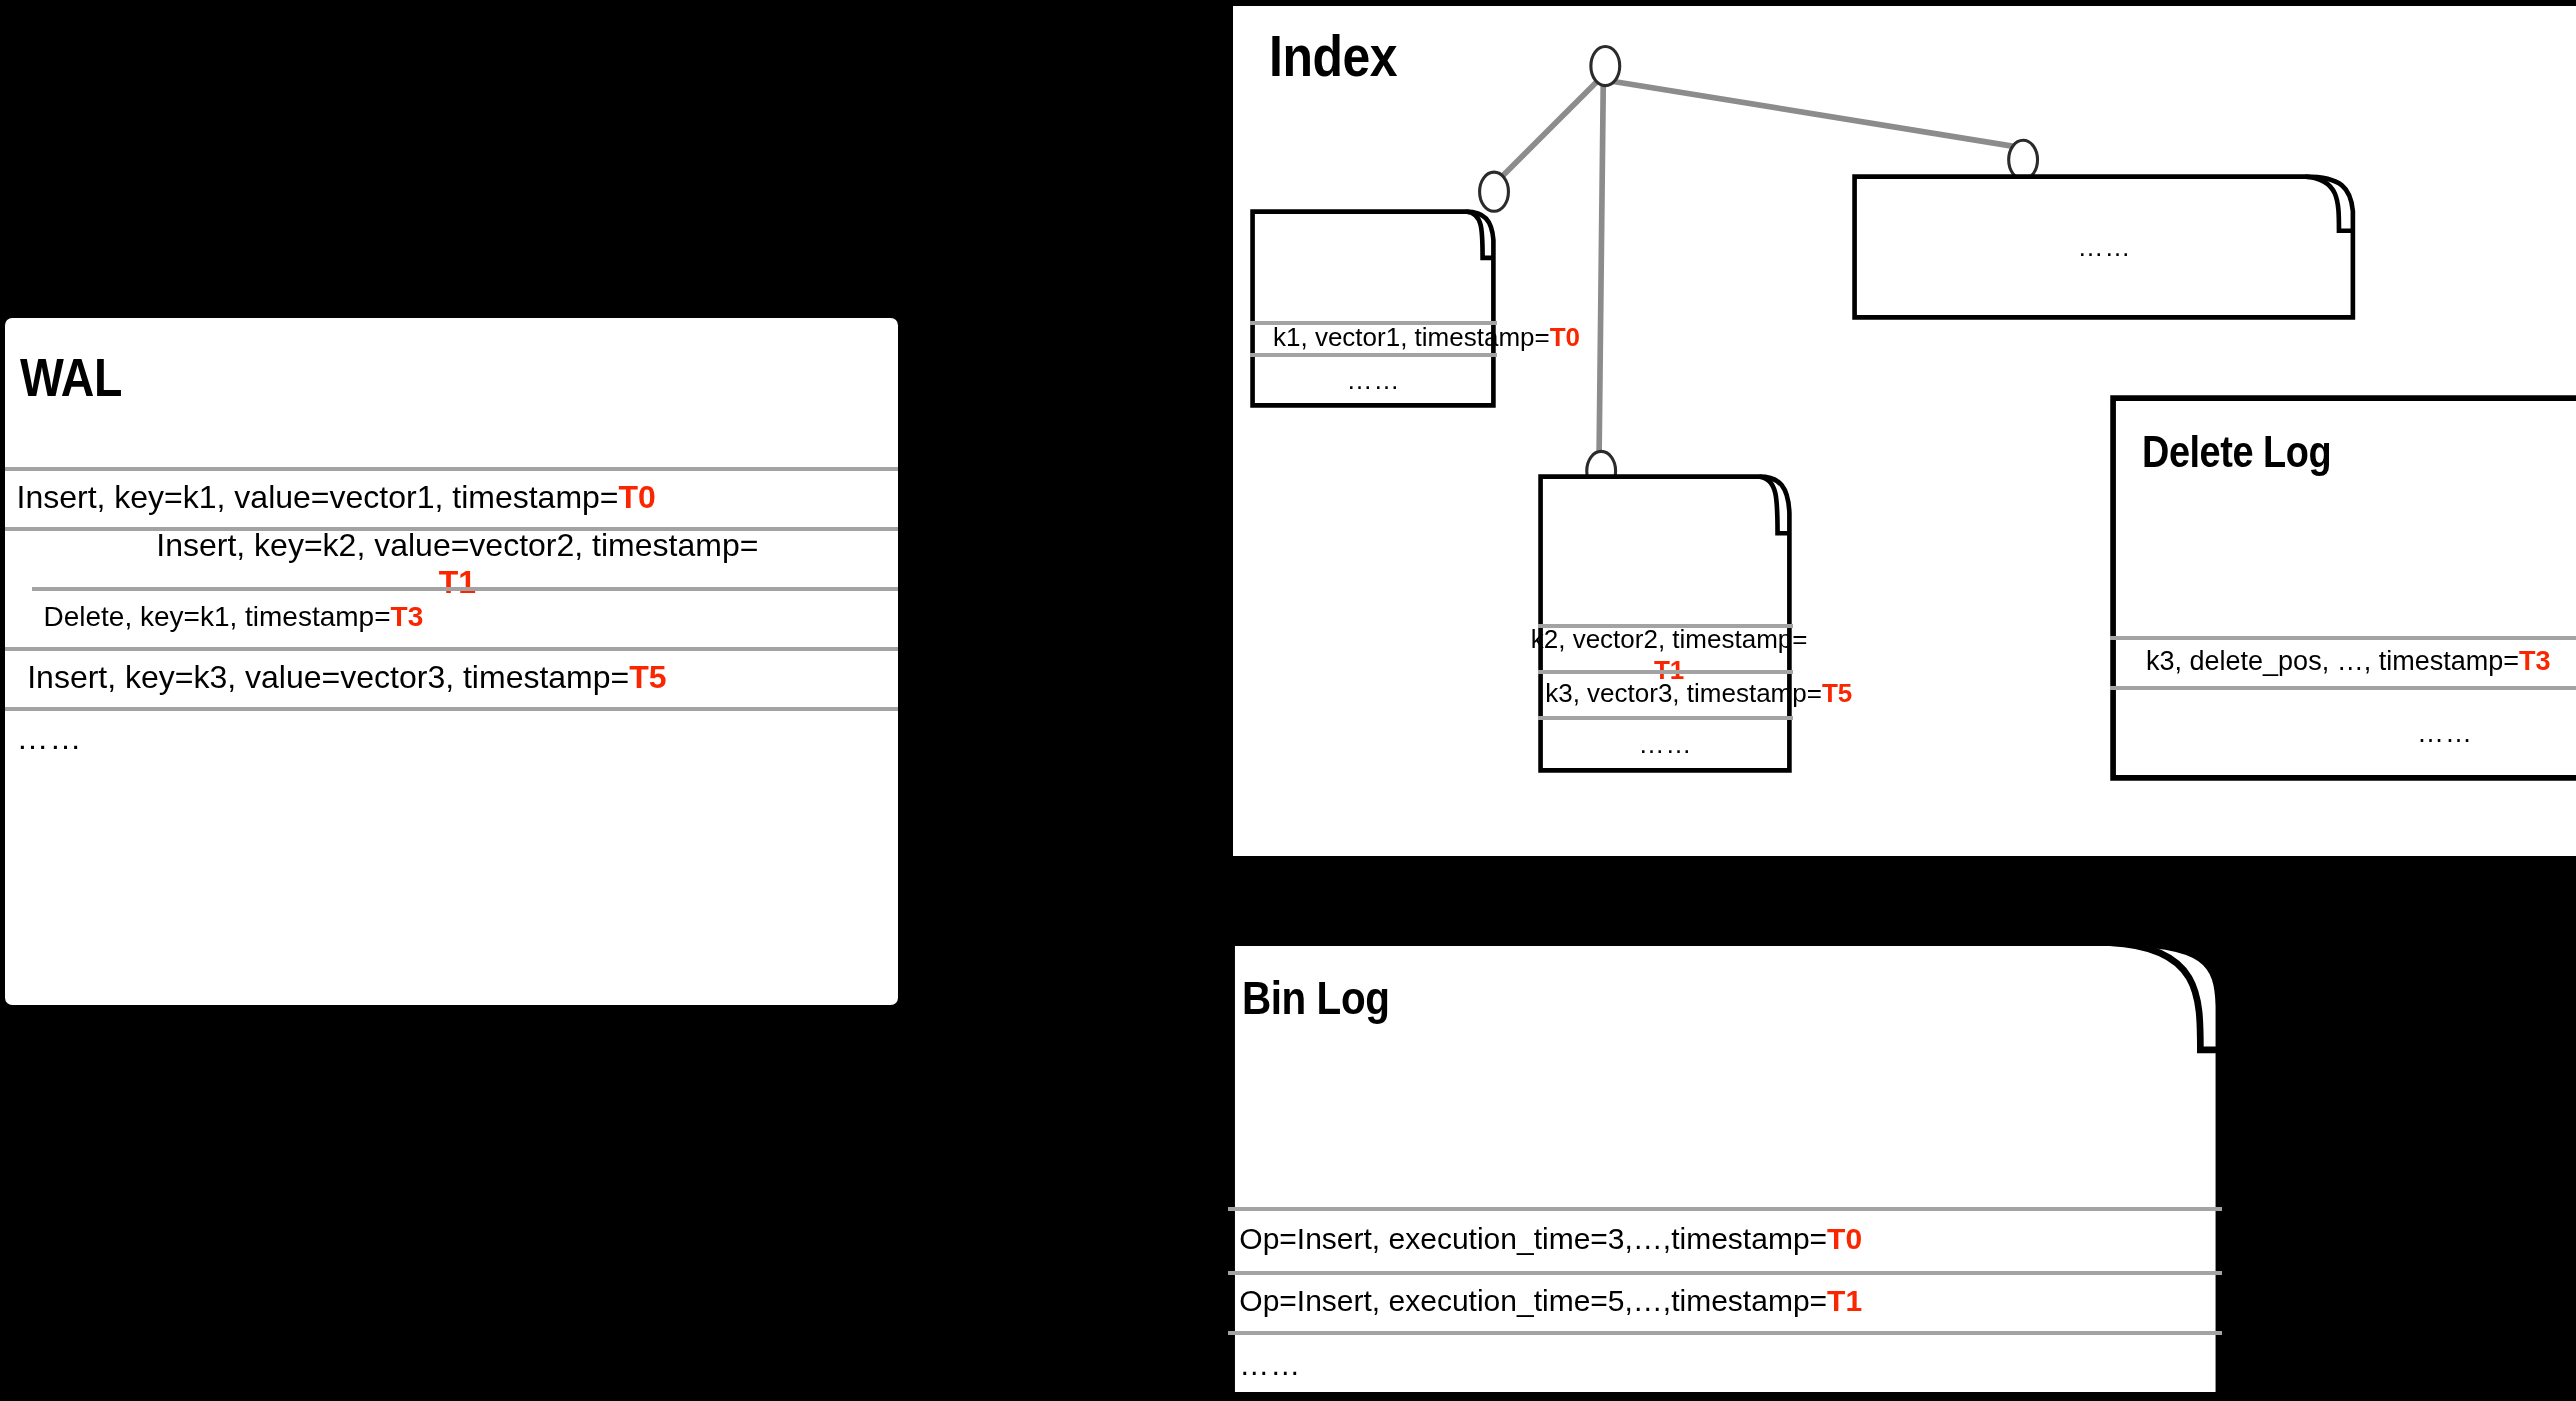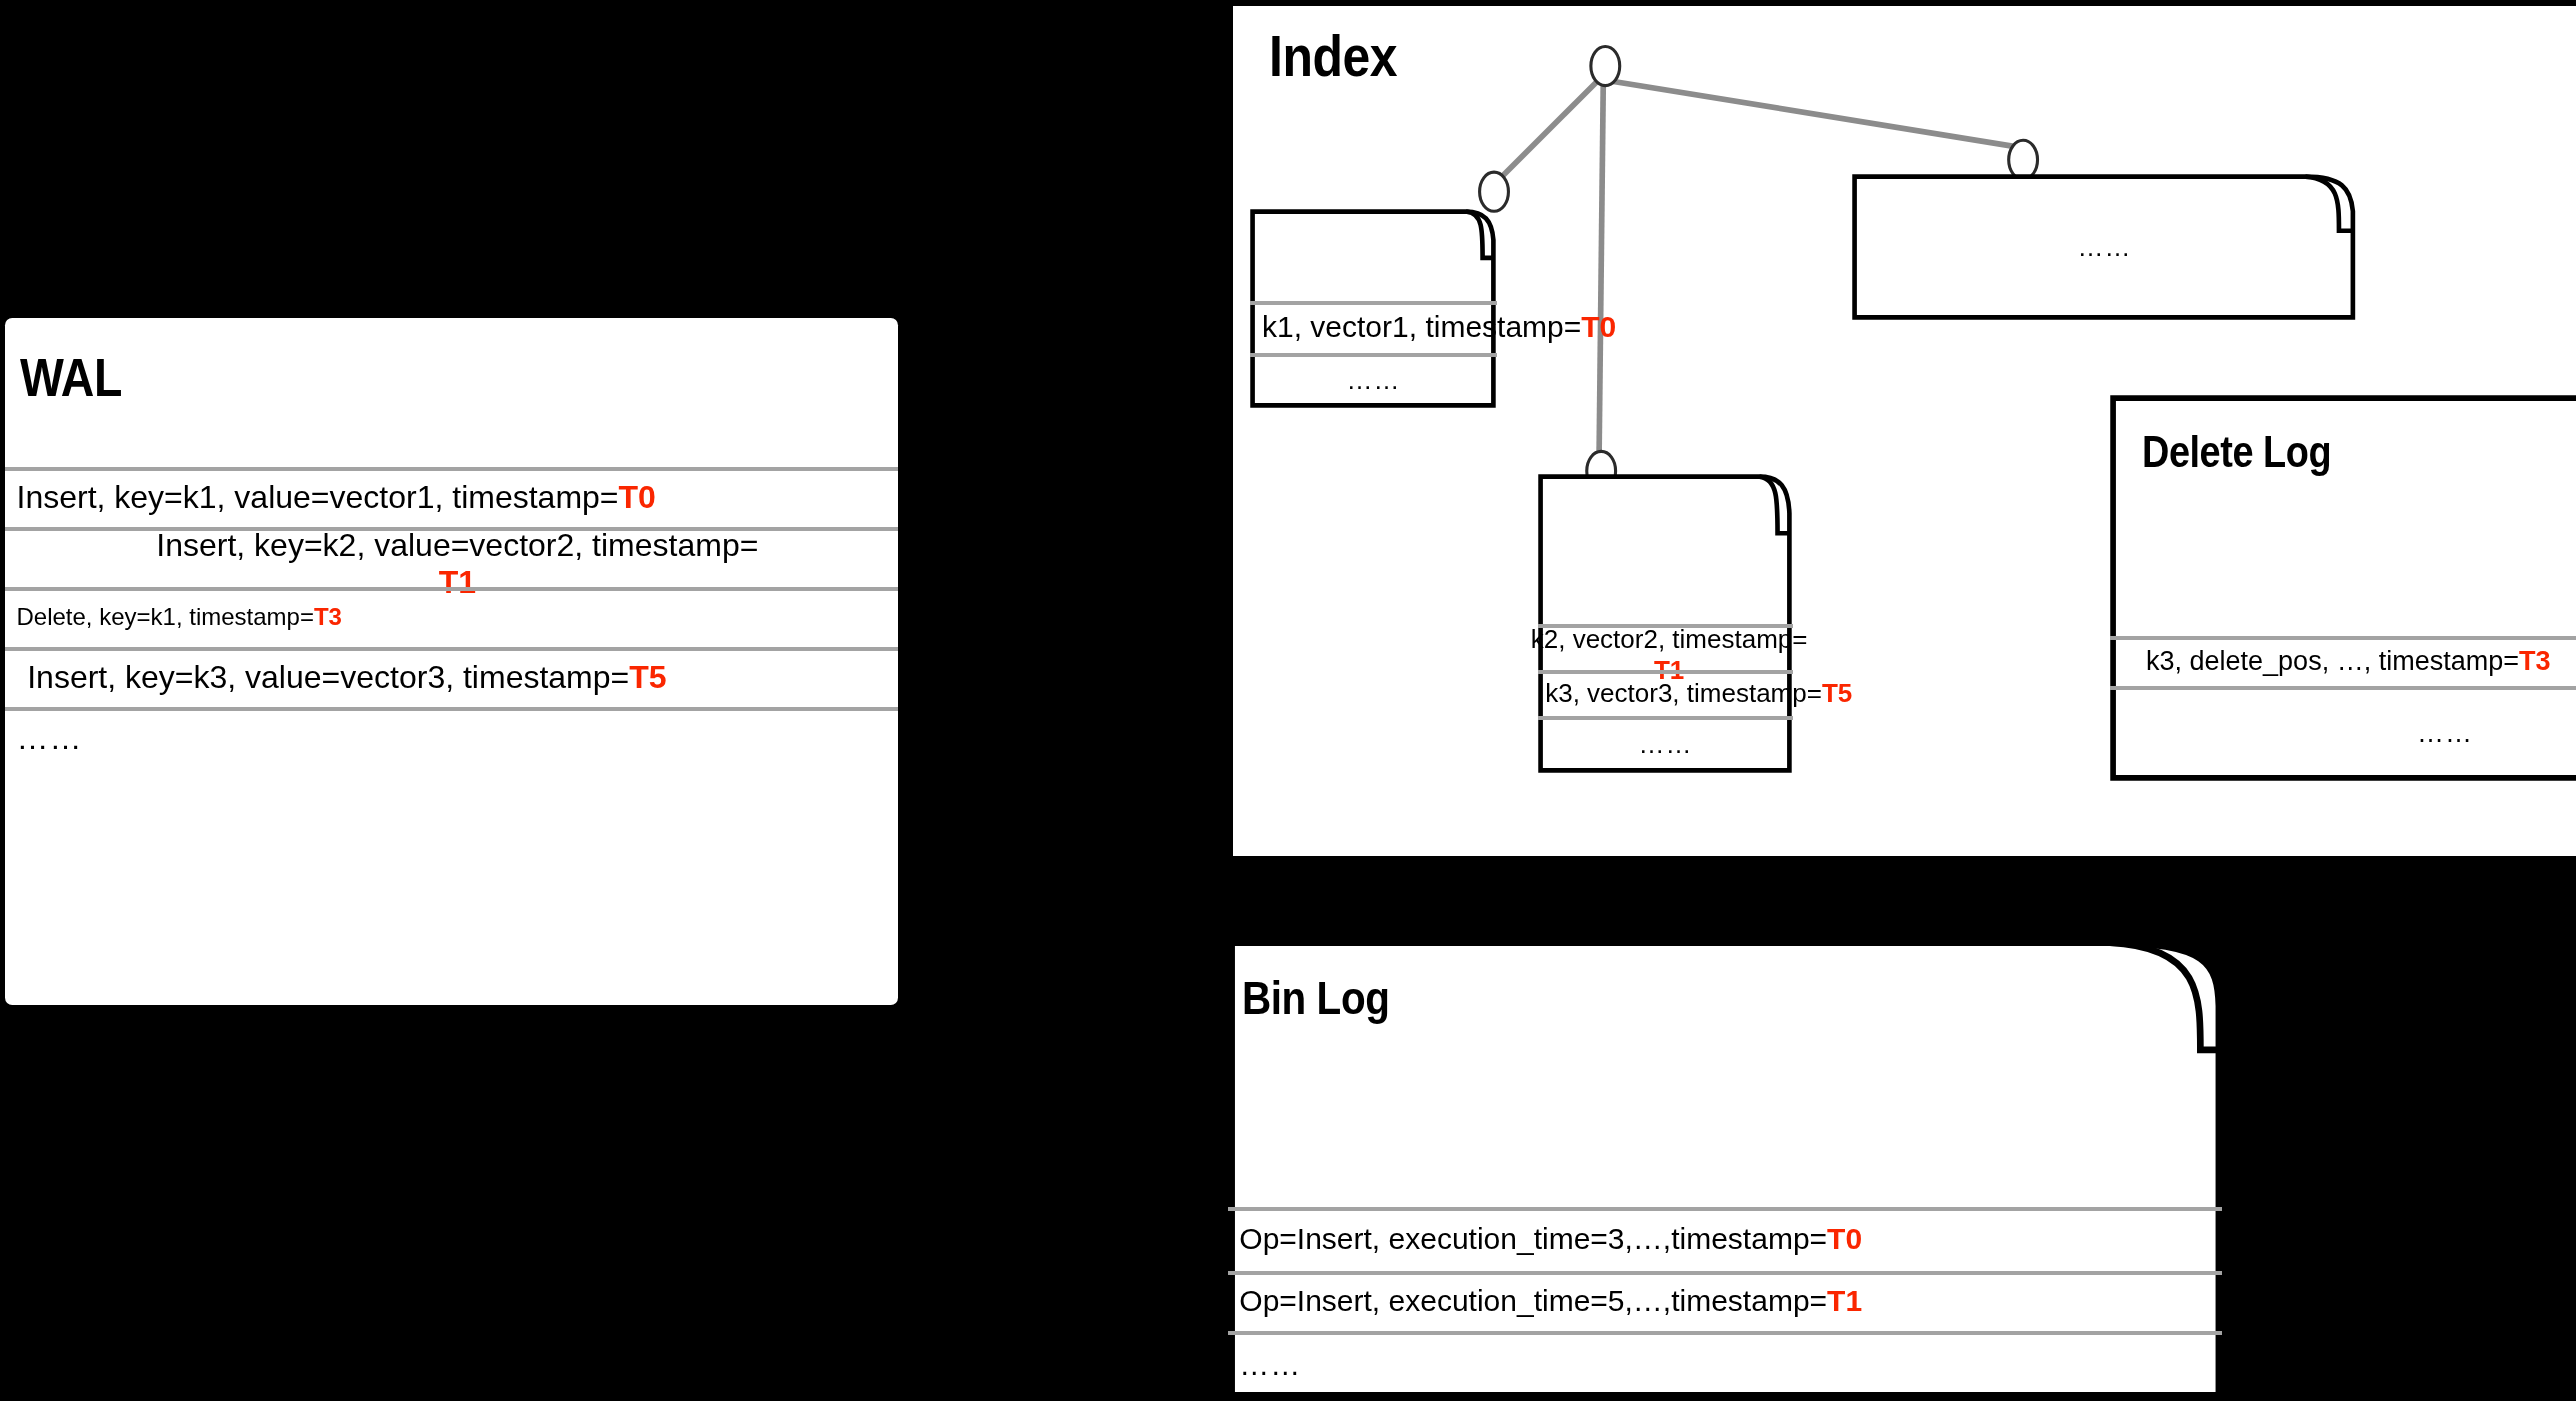--- a/index.html
+++ b/index.html
@@ -108,21 +108,21 @@
 
     <div style="position:absolute; left:0; top:149px; right:0;">
       <div class="row sep-top" style="height:60px; padding-left:11.3px; font-size:32px;">
         <span>Insert, key=k1, value=vector1, timestamp=</span>
           <span class="ts" style="color:#FA2600;">T0</span>
       </div>
       <div class="row sep-top" style="height:60px; padding-left:11.3px; font-size:32px;flex-direction:column;">
         <span>Insert, key=k2, value=vector2, timestamp=</span>
           <span class="ts" style="color:#FA2600;">T1</span>
       </div>
-      <div class="row sep-top" style="height:60px; padding-left:11.3px; font-size:24px;">
+      <div class="row sep-top" style="height:60px; padding-left:11.3px; font-size:28px;margin-left:27px;">
         <span>Delete, key=k1, timestamp=</span>
           <span class="ts" style="color:#FA2600;">T3</span>
       </div>
       <div class="row sep-top" style="height:60px; padding-left:22px; font-size:32px;">
         <span>Insert, key=k3, value=vector3, timestamp=</span>
           <span class="ts" style="color:#FA2600;">T5</span>
       </div>
       <div class="row sep-top" style="height:62px; padding-left:11.3px; font-size:32px;">
         <span class="dots">……</span>
       </div>
@@ -146,21 +146,21 @@
       <ellipse cx="3108" cy="914" rx="28" ry="38"></ellipse>
     </g>
   </svg>
 
   <div class="doc" style="left:1250px; top:209px; width:247px; height:199px;">
     <svg class="doc-svg" viewBox="0 0 480 387" preserveAspectRatio="none" xmlns="http://www.w3.org/2000/svg">
       <path d="M5 5 H 420 C 455 5 470 22 473 60 L 473 382 H 5 Z" fill="#ffffff" stroke="#000000" stroke-width="9"></path>
       <path d="M420 5 C 452 8 452 40 452 95 L 473 95" fill="none" stroke="#000000" stroke-width="9"></path>
     </svg>
     <div class="doc-body" style="padding:0 0 1px 0;">
-      <div class="row sep-top" style="height:52px; padding-left:12px; font-size:30px;">
+      <div class="row sep-top" style="height:32px; padding-left:23px; font-size:26px;">
         <span>k1, vector1, timestamp=</span>
           <span class="ts" style="color:#FA2600;">T0</span>
       </div>
       <div class="row sep-top" style="height:54px; justify-content:center; font-size:26px;">
         <span class="dots">……</span>
       </div>
     </div>
   </div>
 
   <div class="doc" style="left:1852px; top:174px; width:505px; height:146px;">

